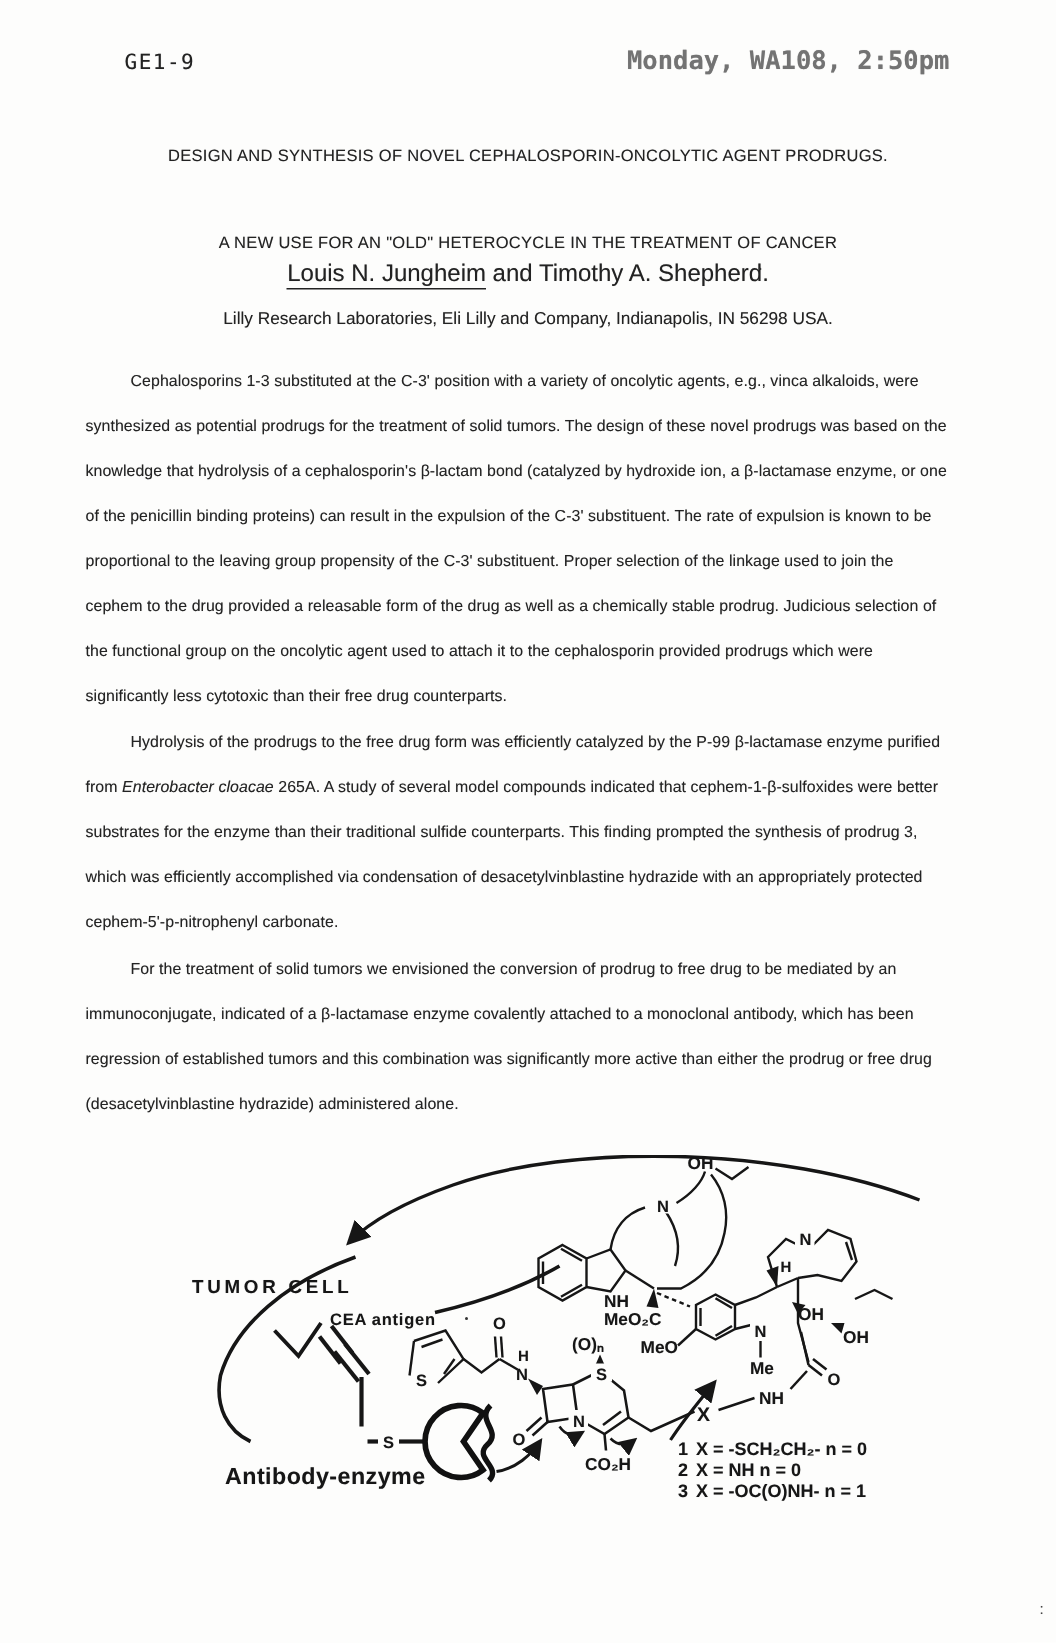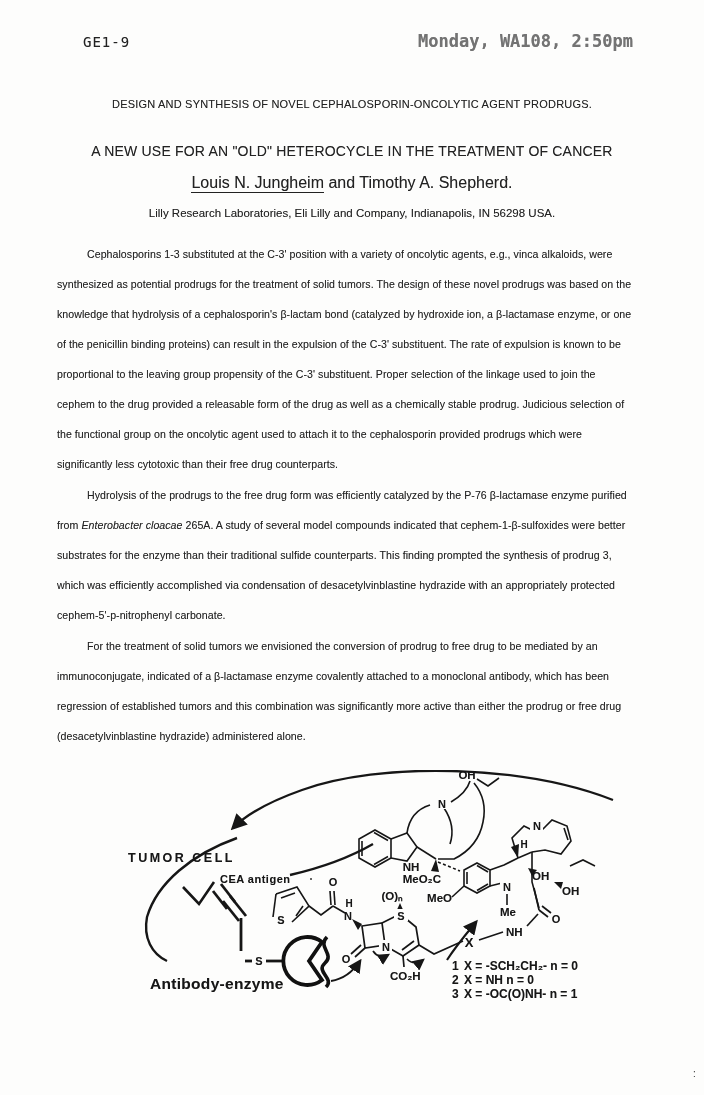--- a/index.html
+++ b/index.html
@@ -8,21 +8,21 @@
         font-family:"Liberation Sans",sans-serif;}
   .page *{text-shadow:0 0 .5px rgba(0,0,0,.30);}
   
   .hdr-left{position:absolute;left:83px;top:34px;font-family:"DejaVu Sans Mono",monospace;
             font-size:14px;letter-spacing:1px;color:#222;}
   .hdr-right{position:absolute;left:418px;top:21px;font-family:"DejaVu Sans Mono",monospace;
              font-size:17px;font-weight:600;color:#737373;margin-top:10px;}
   
   .cline{position:absolute;left:0;right:0;text-align:center;color:#222;}
   .t1{top:98px;font-size:11px;letter-spacing:.2px;}
-  .t2{top:143px;font-size:14px;letter-spacing:.2px;}
+  .t2{top:156px;font-size:11px;letter-spacing:.2px;}
   .authors{top:174px;font-size:16px;}
   .authors .u{border-bottom:1px solid #222;padding-bottom:1px;}
   .affil{top:207px;font-size:11.5px;}
   .stray{position:absolute;left:505px;top:168px;font-size:13px;color:#333;}
   
   .bodytext{position:absolute;left:57px;top:239px;width:594px;}
   .para{margin:0 0 1px 0;}
   .ln{height:30px;line-height:30px;font-size:10.6px;letter-spacing:.05px;
       white-space:nowrap;color:#232323;}
   .ind{padding-left:30px;}
@@ -60,21 +60,21 @@
       <div class="ln ind">Cephalosporins 1-3 substituted at the C-3' position with a variety of oncolytic agents, e.g., vinca alkaloids, were</div>
       <div class="ln">synthesized as potential prodrugs for the treatment of solid tumors. The design of these novel prodrugs was based on the</div>
       <div class="ln">knowledge that hydrolysis of a cephalosporin's β-lactam bond (catalyzed by hydroxide ion, a β-lactamase enzyme, or one</div>
       <div class="ln">of the penicillin binding proteins) can result in the expulsion of the C-3' substituent. The rate of expulsion is known to be</div>
       <div class="ln">proportional to the leaving group propensity of the C-3' substituent. Proper selection of the linkage used to join the</div>
       <div class="ln">cephem to the drug provided a releasable form of the drug as well as a chemically stable prodrug. Judicious selection of</div>
       <div class="ln">the functional group on the oncolytic agent used to attach it to the cephalosporin provided prodrugs which were</div>
       <div class="ln">significantly less cytotoxic than their free drug counterparts.</div>
     </div>
     <div class="para">
-      <div class="ln ind">Hydrolysis of the prodrugs to the free drug form was efficiently catalyzed by the P-76 β-lactamase enzyme purified</div>
+      <div class="ln ind">Hydrolysis of the prodrugs to the free drug form was efficiently catalyzed by the P-99 β-lactamase enzyme purified</div>
       <div class="ln"><span>from </span><span class="it">Enterobacter cloacae</span><span> 265A.  A study of several model compounds indicated that cephem-1-β-sulfoxides were better</span></div>
       <div class="ln">substrates for the enzyme than their traditional sulfide counterparts. This finding prompted the synthesis of  prodrug 3,</div>
       <div class="ln">which was efficiently  accomplished via condensation of desacetylvinblastine hydrazide with an appropriately protected</div>
       <div class="ln">cephem-5'-p-nitrophenyl carbonate.</div>
     </div>
     <div class="para">
       <div class="ln ind">For the treatment of solid tumors we envisioned the conversion of prodrug to free drug  to be mediated by an</div>
       <div class="ln">immunoconjugate, indicated of a β-lactamase enzyme covalently attached to a monoclonal antibody, which has been</div>
       <div class="ln">regression of established tumors and this combination was significantly more active than either the prodrug or free drug</div>
       <div class="ln">(desacetylvinblastine hydrazide) administered alone.</div>

